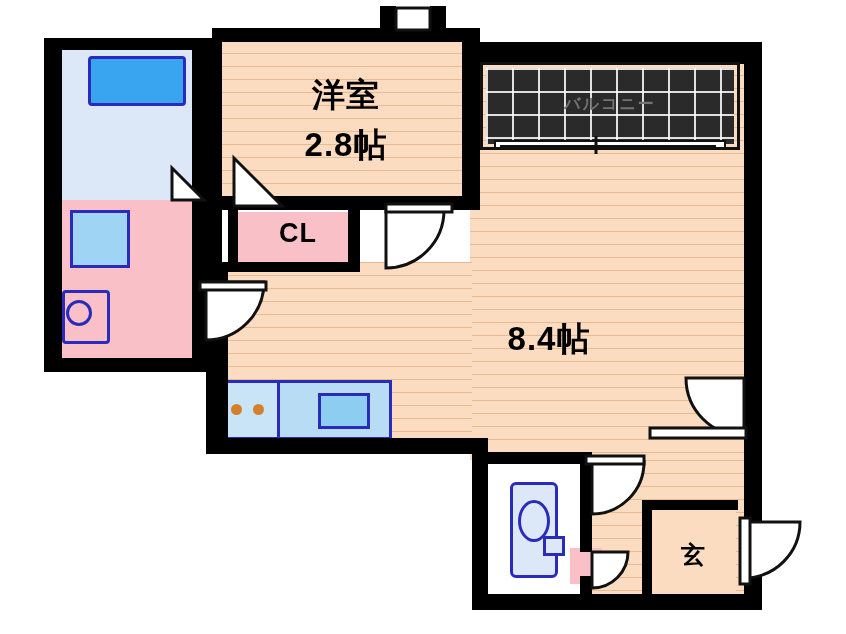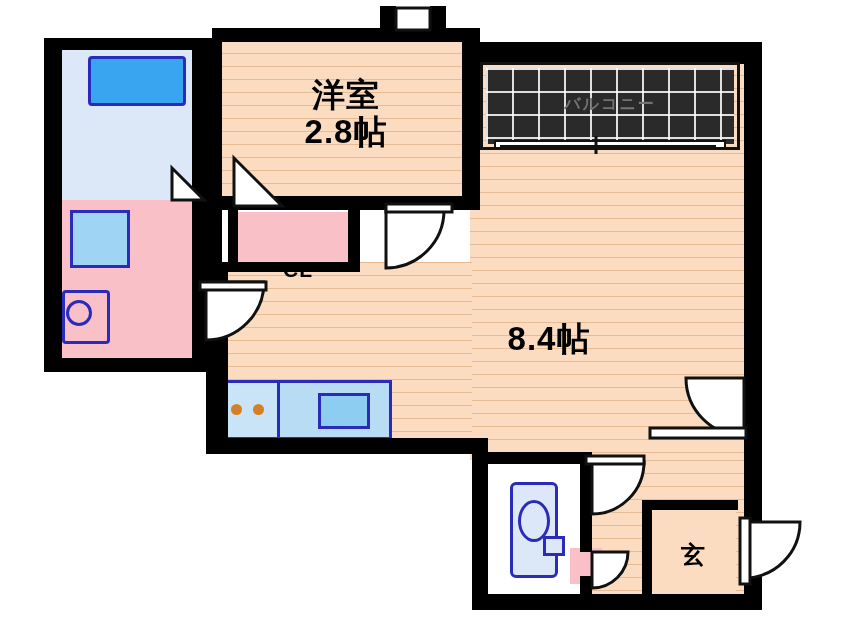--- a/index.html
+++ b/index.html
@@ -45,23 +45,22 @@
   }
   .label-room {
     font-size: 33px;
     letter-spacing: 1px;
   }
   .label-area {
     font-size: 33px;
     letter-spacing: 1px;
   }
   .label-cl {
-    font-size: 21px;
+    font-size: 27px;
     letter-spacing: 1px;
-    margin-top: 40px;
   }
   .label-balcony {
     font-size: 16px;
     letter-spacing: 2px;
     color: #737373;
   }
   .label-genkan {
     font-size: 24px;
   }
   .hatch-lines {
@@ -197,21 +196,21 @@
 
     <path d="M 592 552 L 628 552 A 36 36 0 0 1 592 588 Z" fill="#ffffff" stroke="#111" stroke-width="3"></path>
 
     <line x1="500" y1="146" x2="716" y2="146" stroke="#111" stroke-width="2"></line>
     <line x1="596" y1="136" x2="596" y2="154" stroke="#111" stroke-width="3"></line>
 
     <rect x="396" y="8" width="34" height="22" fill="#ffffff" stroke="#111" stroke-width="3"></rect>
   </svg>
 
   <div class="label label-room" style="left:278px; top:78px; width:136px;">洋室</div>
-  <div class="label label-area" style="left:278px; top:115px; width:136px;">2.8帖</div>
+  <div class="label label-area" style="left:278px; top:128px; width:136px;">2.8帖</div>
 
   <div class="label label-area" style="left:464px; top:322px; width:170px;">8.4帖</div>
 
   <div class="label label-cl" style="left:238px; top:219px; width:120px;">CL</div>
 
   <div class="label label-balcony" style="left:486px; top:96px; width:248px;">バルコニー</div>
 
   <div class="label label-genkan" style="left:650px; top:542px; width:86px;">玄</div>
 
 </div>

